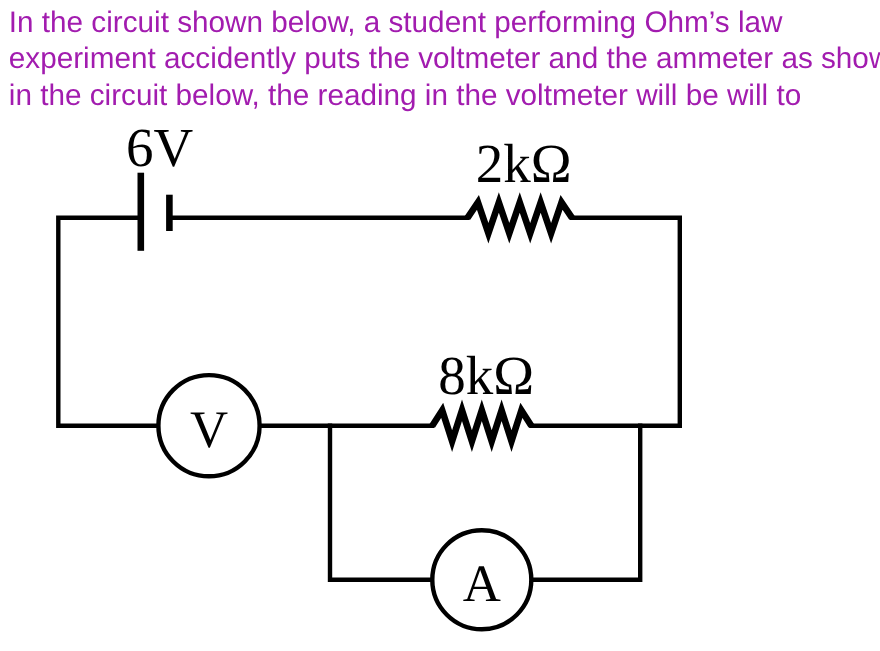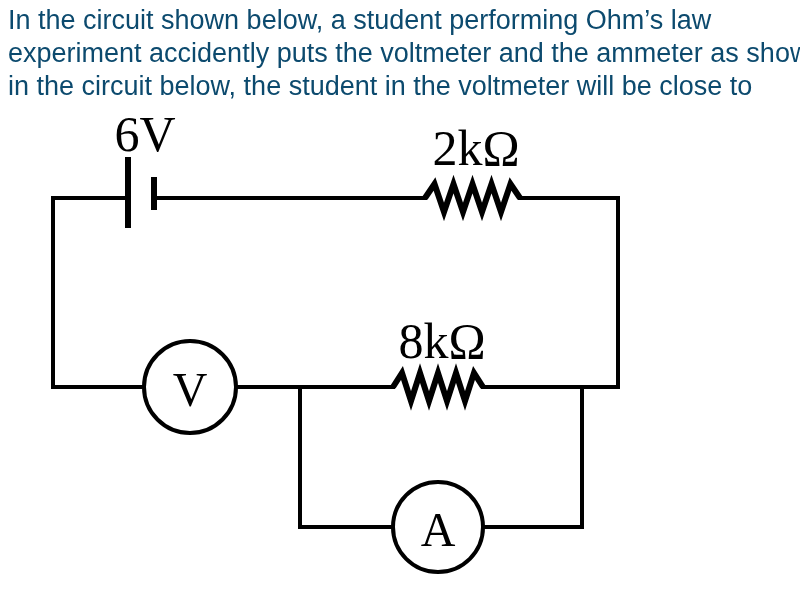--- a/index.html
+++ b/index.html
@@ -9,21 +9,21 @@
     height: 592px;
     background: #ffffff;
     overflow: hidden;
     font-family: "Liberation Sans", sans-serif;
   }
   .question {
     position: absolute;
     left: 8px;
     top: 4px;
     width: 790px;
-    color: #0c4a6e;
+    color: #a21caf;
     font-size: 27px;
     line-height: 33px;
     font-family: "Liberation Sans", sans-serif;
   }
   .question .qline { display: block; white-space: nowrap; }
   .circuit-svg {
     position: absolute;
     left: 0;
     top: 0;
     width: 800px;
@@ -46,21 +46,21 @@
   }
 </style>
 </head>
 <body>
 
 <div class="stage">
 
   <div class="question">
     <span class="qline">In the circuit shown below, a student performing Ohm’s law</span>
     <span class="qline">experiment accidently puts the voltmeter and the ammeter as shown</span>
-    <span class="qline">in the circuit below, the student in the voltmeter will be close to</span>
+    <span class="qline">in the circuit below, the reading in the voltmeter will be will to</span>
   </div>
 
   <svg class="circuit-svg" viewBox="0 0 800 592">
 
     <path class="wire" d="M126 198 H53 V387 H144"></path>
 
     <line class="plate-long" x1="128" y1="157" x2="128" y2="228"></line>
     <line class="plate-short" x1="154" y1="177" x2="154" y2="210"></line>
 
     <line class="wire" x1="157" y1="198" x2="425" y2="198"></line>

